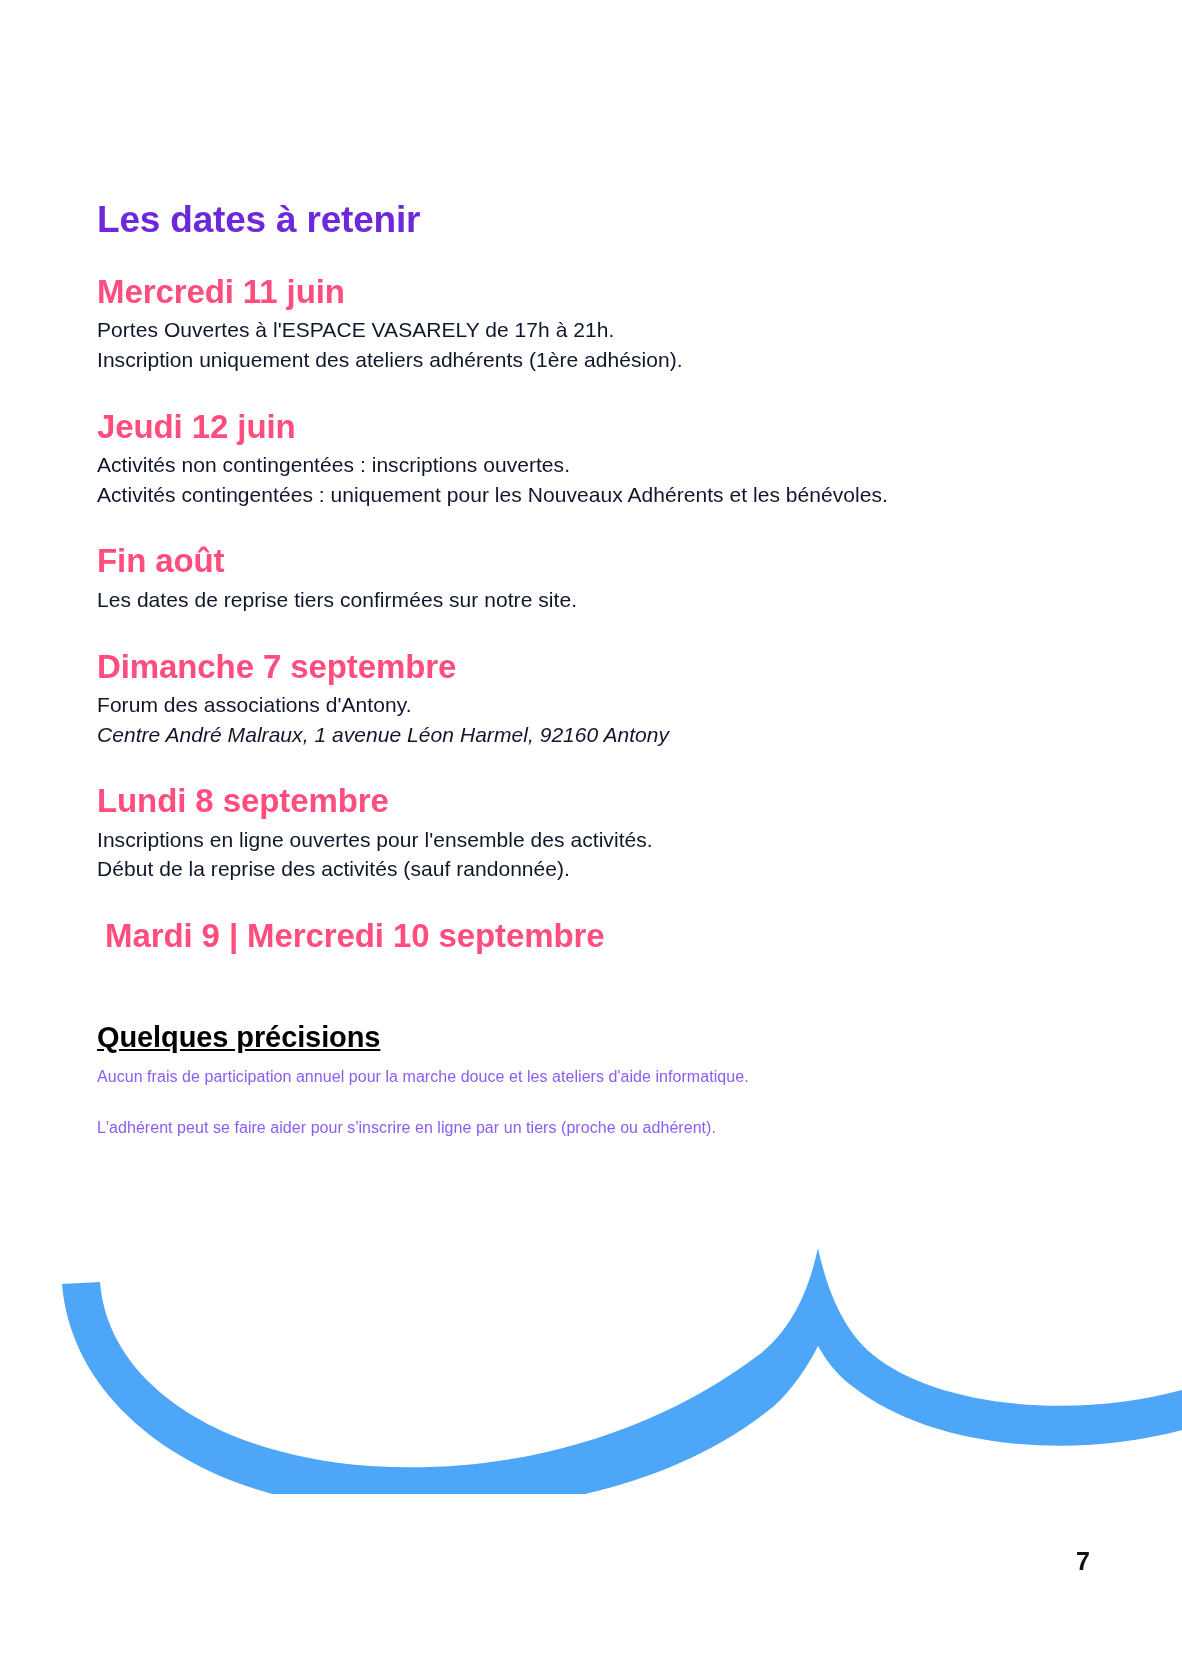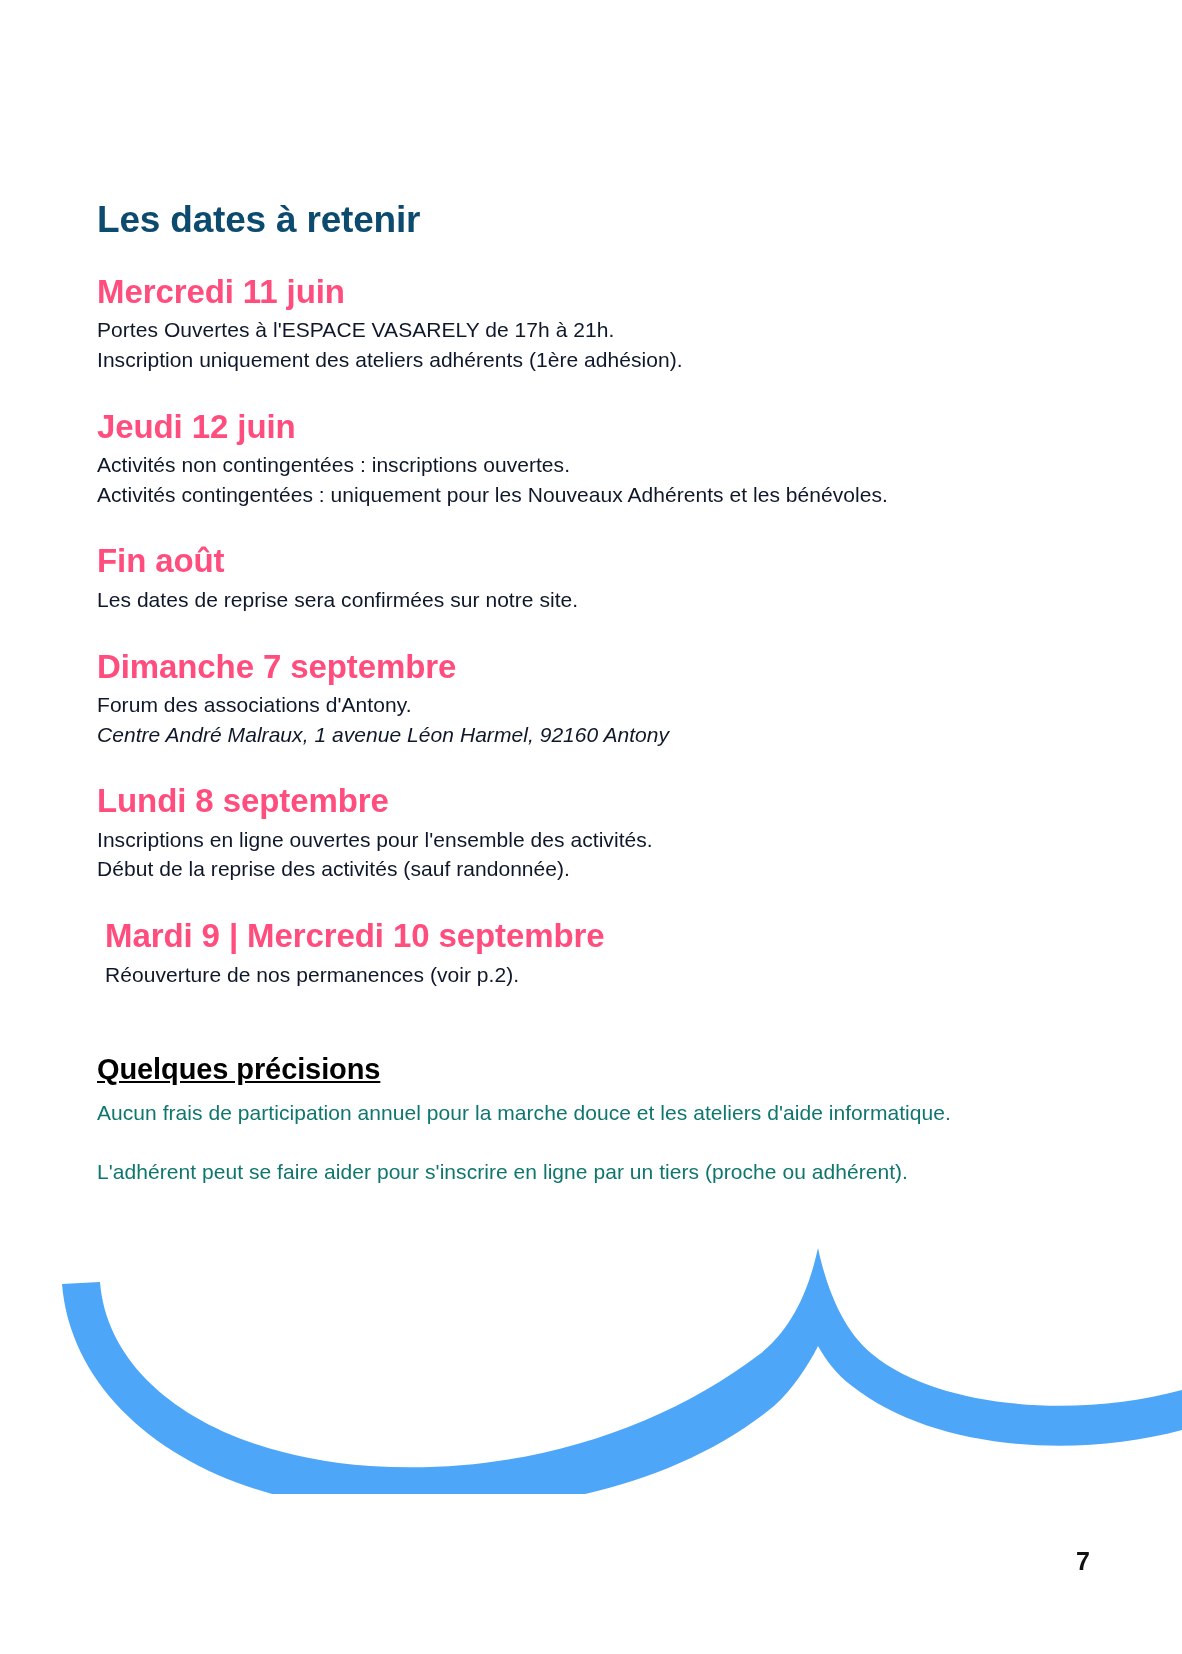--- a/index.html
+++ b/index.html
@@ -26,21 +26,21 @@
     position: absolute;
     left: 97px;
     top: 200px;
     width: 940px;
   }
 
   
   .page-title {
     font-size: 37px;
     font-weight: 700;
-    color: #0c4a6e;
+    color: #6d28d9;
     letter-spacing: -0.2px;
     margin: 0 0 30px 0;
     line-height: 1.1;
   }
 
   .section-title {
     font-size: 29px;
     font-weight: 700;
     color: #000000;
     letter-spacing: -0.1px;
@@ -76,23 +76,23 @@
 
   .body-line.italic {
     font-style: italic;
   }
 
   .precisions {
     margin-top: 63px;
   }
 
   .para {
-    font-size: 21px;
+    font-size: 16px;
     line-height: 1.45;
-    color: #0f766e;
+    color: #8b5cf6;
     margin: 0 0 28px 0;
     letter-spacing: 0.05px;
   }
   .para:last-child { margin-bottom: 0; }
 
   
   .wave {
     position: absolute;
     left: 0;
     bottom: 160px;
@@ -127,38 +127,37 @@
     </div>
 
     <div class="date-block">
       <h2 class="date-heading">Jeudi 12 juin</h2>
       <p class="body-line">Activités non contingentées : inscriptions ouvertes.</p>
       <p class="body-line">Activités contingentées : uniquement pour les Nouveaux Adhérents et les bénévoles.</p>
     </div>
 
     <div class="date-block">
       <h2 class="date-heading">Fin août</h2>
-      <p class="body-line">Les dates de reprise sera confirmées sur notre site.</p>
+      <p class="body-line">Les dates de reprise tiers confirmées sur notre site.</p>
     </div>
 
     <div class="date-block">
       <h2 class="date-heading">Dimanche 7 septembre</h2>
       <p class="body-line">Forum des associations d'Antony.</p>
       <p class="body-line italic">Centre André Malraux, 1 avenue Léon Harmel, 92160 Antony</p>
     </div>
 
     <div class="date-block">
       <h2 class="date-heading">Lundi 8 septembre</h2>
       <p class="body-line">Inscriptions en ligne ouvertes pour l'ensemble des activités.</p>
       <p class="body-line">Début de la reprise des activités (sauf randonnée).</p>
     </div>
 
     <div class="date-block tight">
       <h2 class="date-heading">Mardi 9 | Mercredi 10 septembre</h2>
-      <p class="body-line">Réouverture de nos permanences (voir p.2).</p>
     </div>
 
     <div class="precisions">
       <h2 class="section-title">Quelques précisions</h2>
       <p class="para">Aucun frais de participation annuel pour la marche douce et les ateliers d'aide informatique.</p>
       <p class="para">L'adhérent peut se faire aider pour s'inscrire en ligne par un tiers (proche ou adhérent).</p>
     </div>
 
   </div>
 

